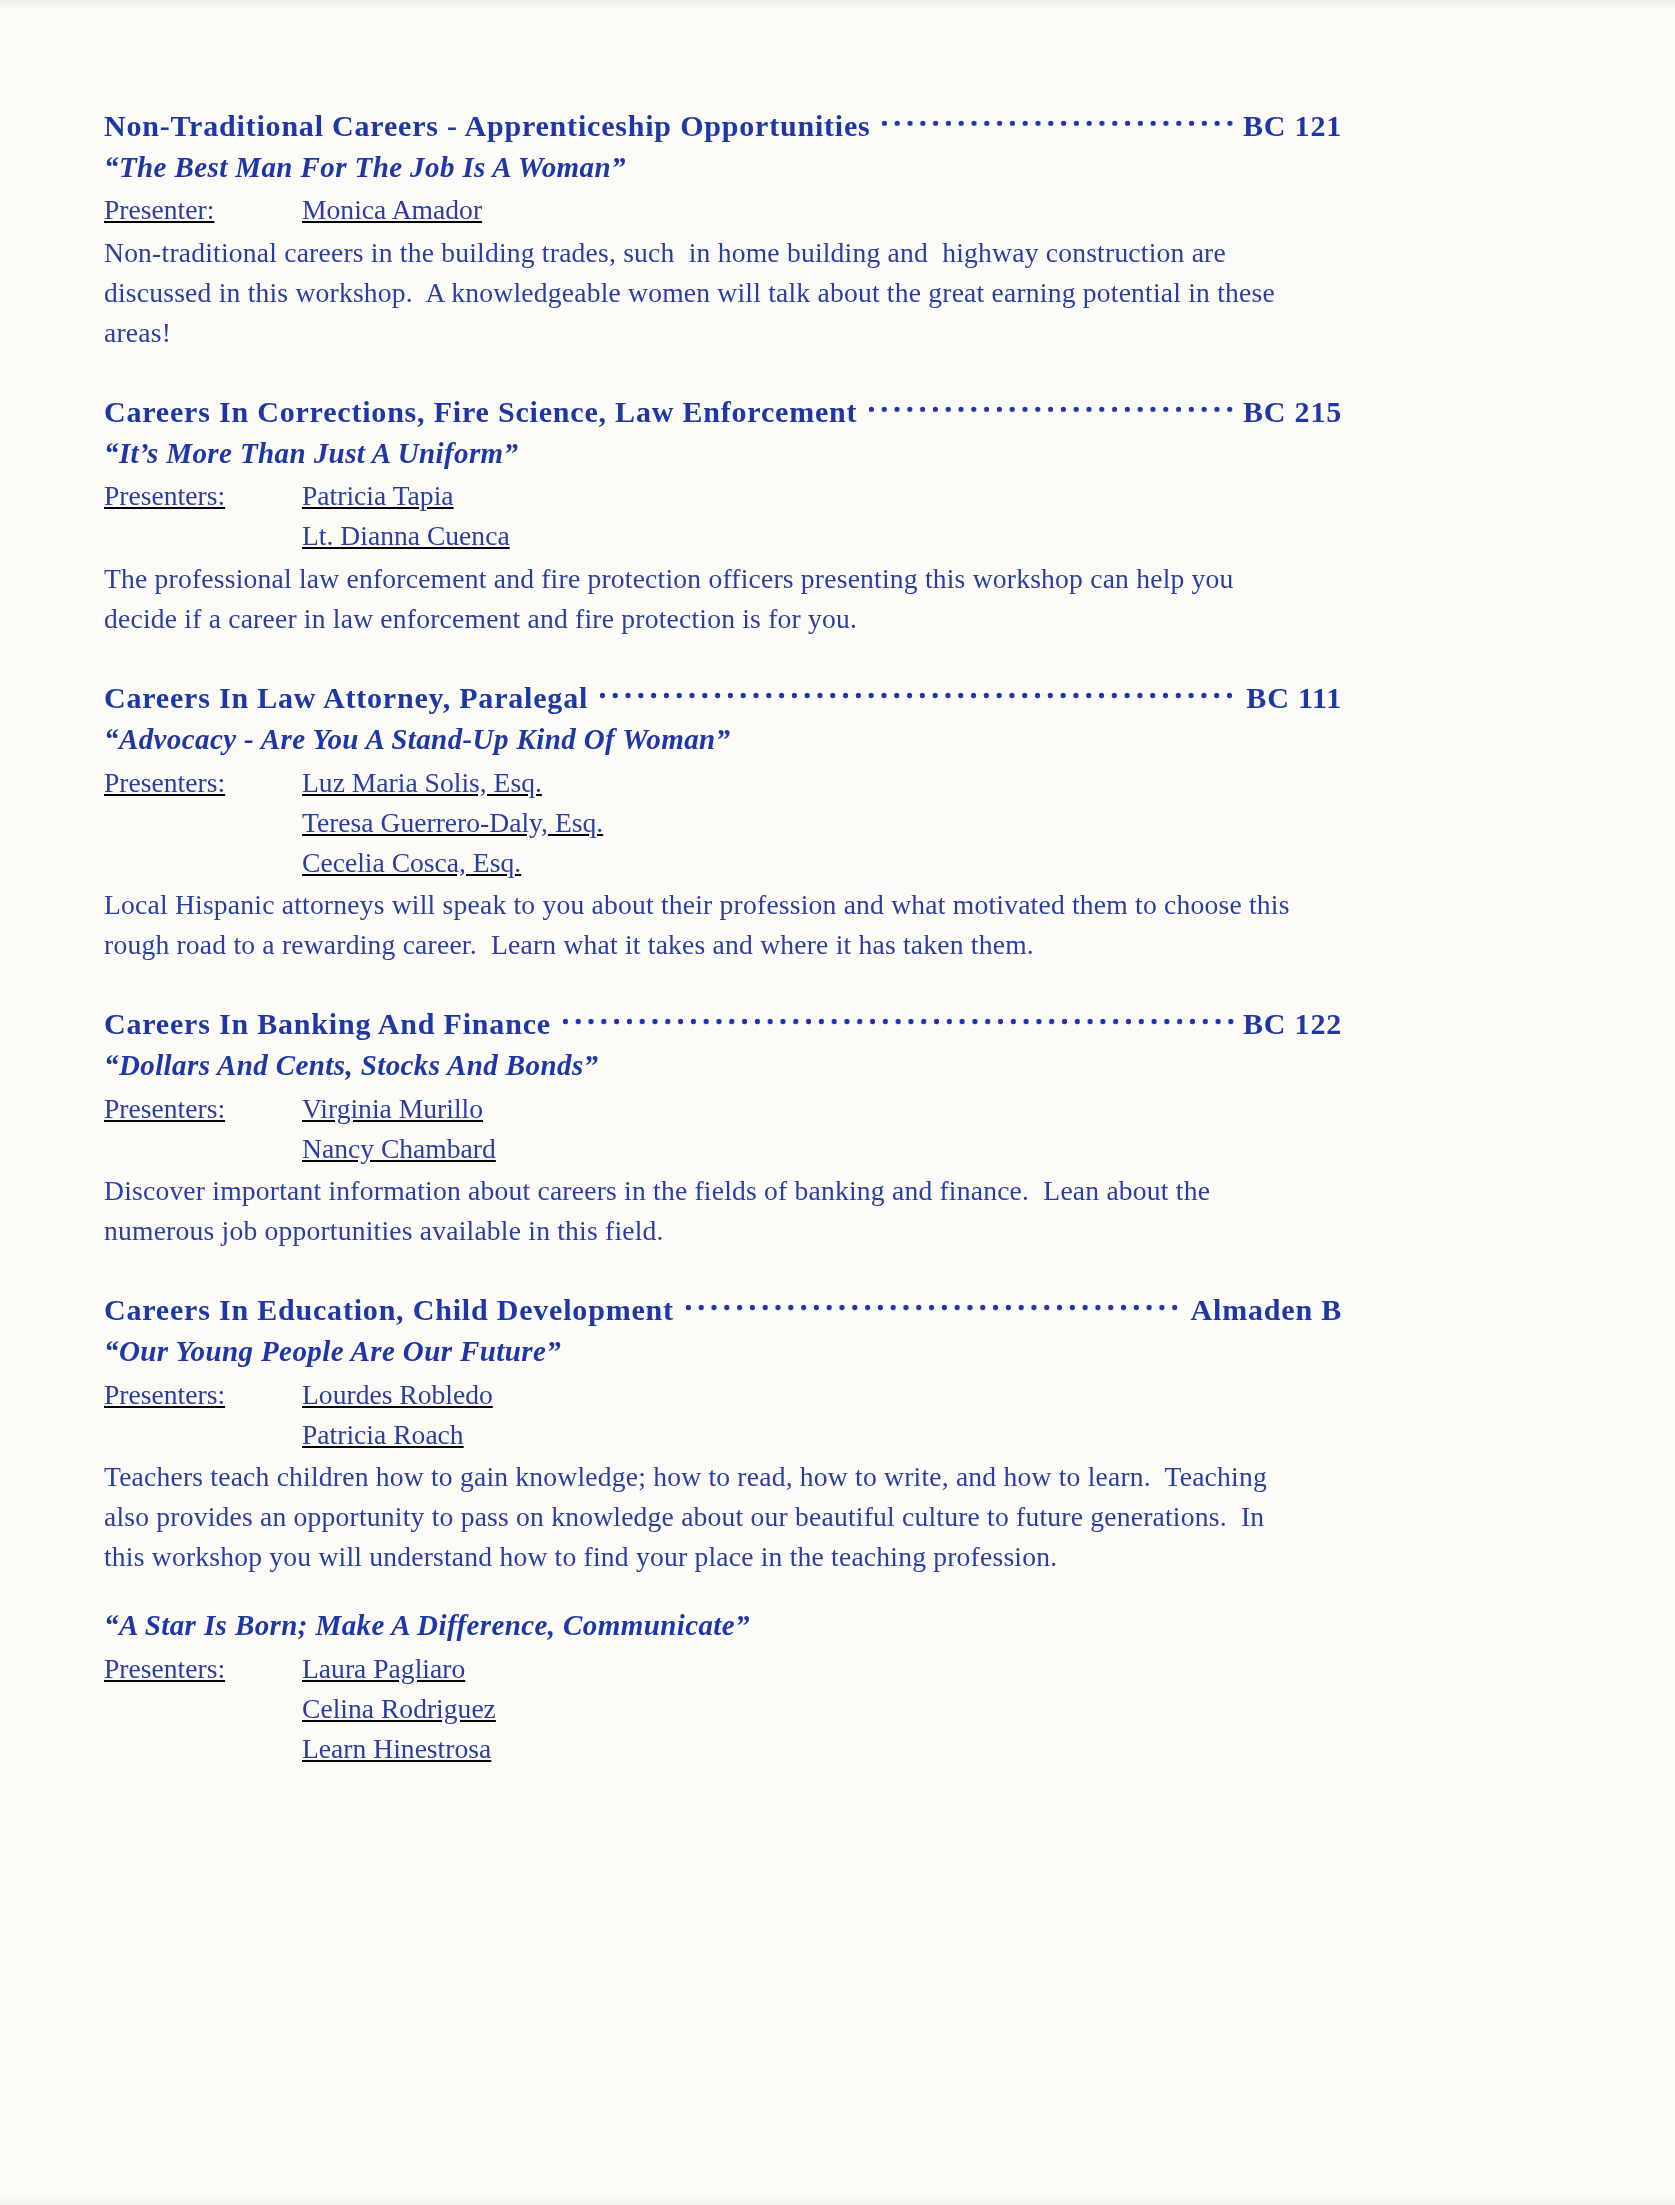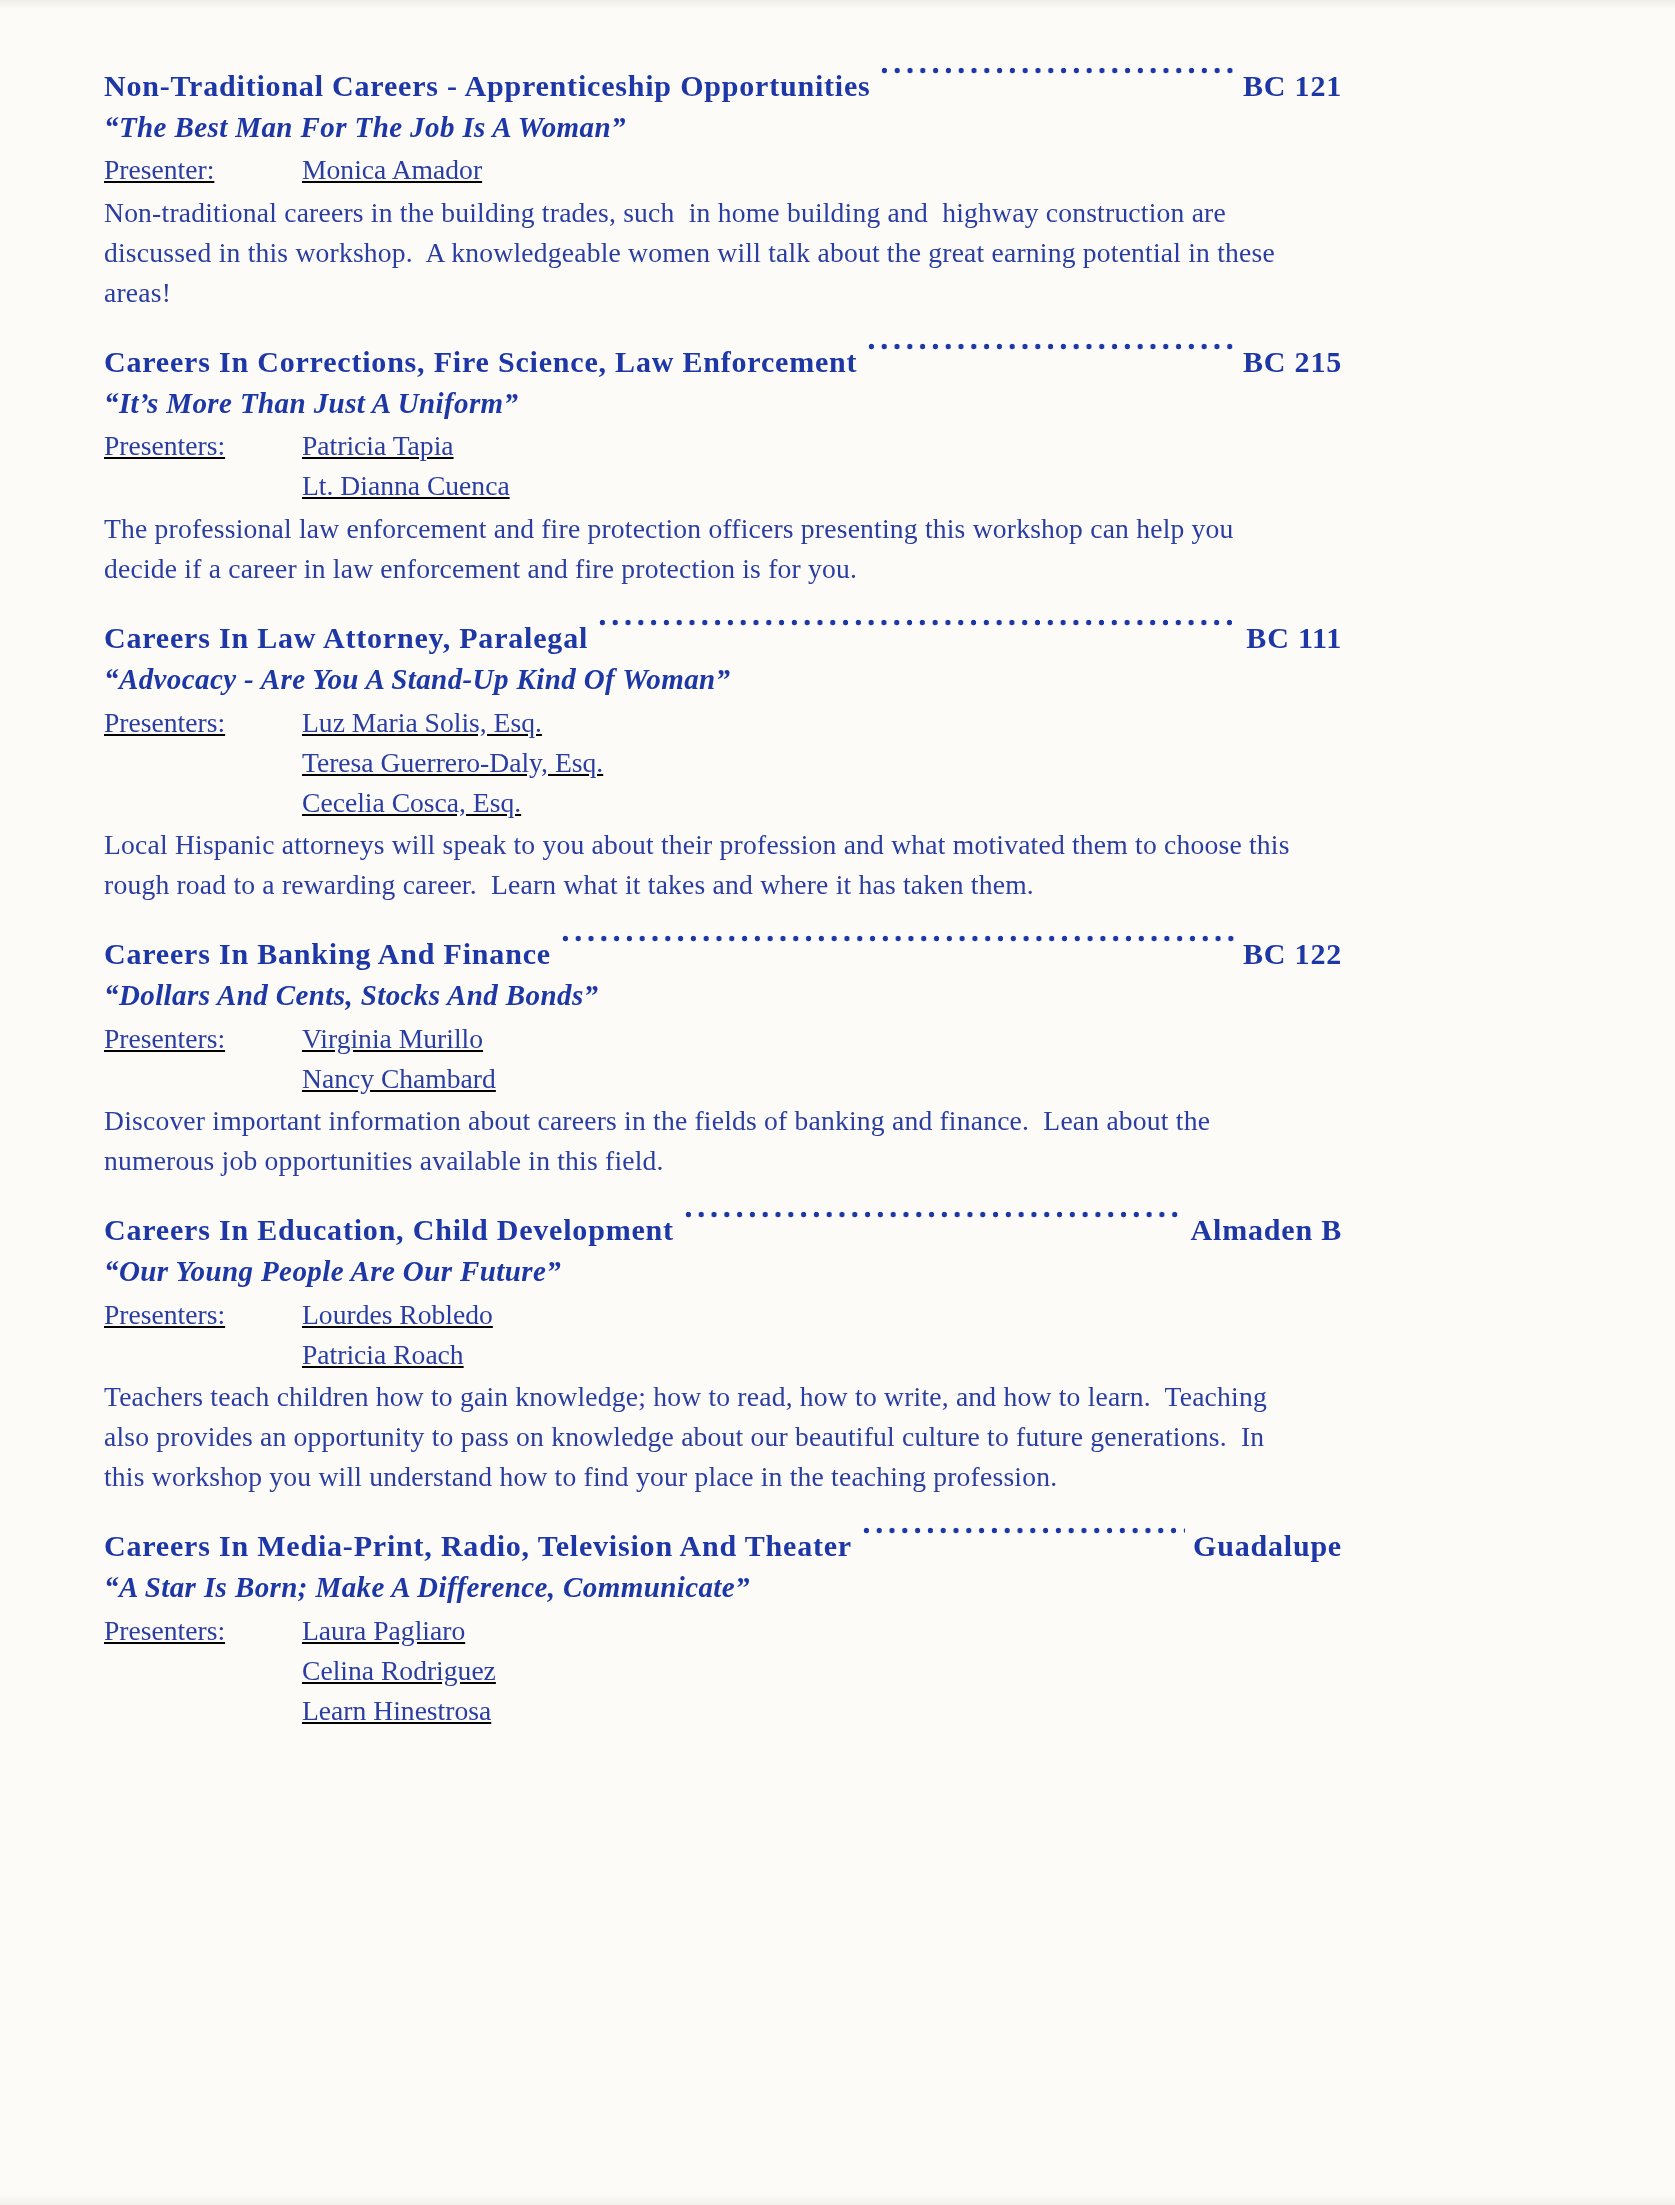--- a/index.html
+++ b/index.html
@@ -21,23 +21,24 @@
     background:
       linear-gradient(180deg, rgba(205,200,188,0.25) 0px, rgba(205,200,188,0) 9.4px),
       linear-gradient(0deg, rgba(205,200,188,0.22) 0px, rgba(205,200,188,0) 10.8px),
       var(--paper);
     padding: 67px 165px 0 104px;
   }
   .workshop { margin-bottom: 30px; }
 
   .title-row {
     display: flex;
-    align-items: flex-start;
+    align-items: center;
     width: 1238px;
     white-space: nowrap;
+    margin-top: 40px;
   }
   .title {
     font-size: 30px;
     font-weight: bold;
     color: var(--ink-title);
     letter-spacing: 0.8px;
     line-height: 38px;
   }
   .leader {
     flex: 1;
@@ -185,25 +186,20 @@
         <div class="p-name">Lourdes Robledo</div>
         <div class="p-name">Patricia Roach</div>
       </div>
     </div>
     <div class="body-text">Teachers teach children how to gain knowledge; how to read, how to write, and how to learn.  Teaching
 also provides an opportunity to pass on knowledge about our beautiful culture to future generations.  In
 this workshop you will understand how to find your place in the teaching profession.</div>
   </section>
 
   <section class="workshop">
-    <div class="title-row">
-      <span class="title">Careers In Media-Print, Radio, Television And Theater</span>
-      <span class="leader"></span>
-      <span class="room">Guadalupe</span>
-    </div>
     <div class="subtitle">“A Star Is Born; Make A Difference, Communicate”</div>
     <div class="presenters-row">
       <div class="p-label">Presenters:</div>
       <div class="p-names">
         <div class="p-name">Laura Pagliaro</div>
         <div class="p-name">Celina Rodriguez</div>
         <div class="p-name">Learn Hinestrosa</div>
       </div>
     </div>
   </section>

